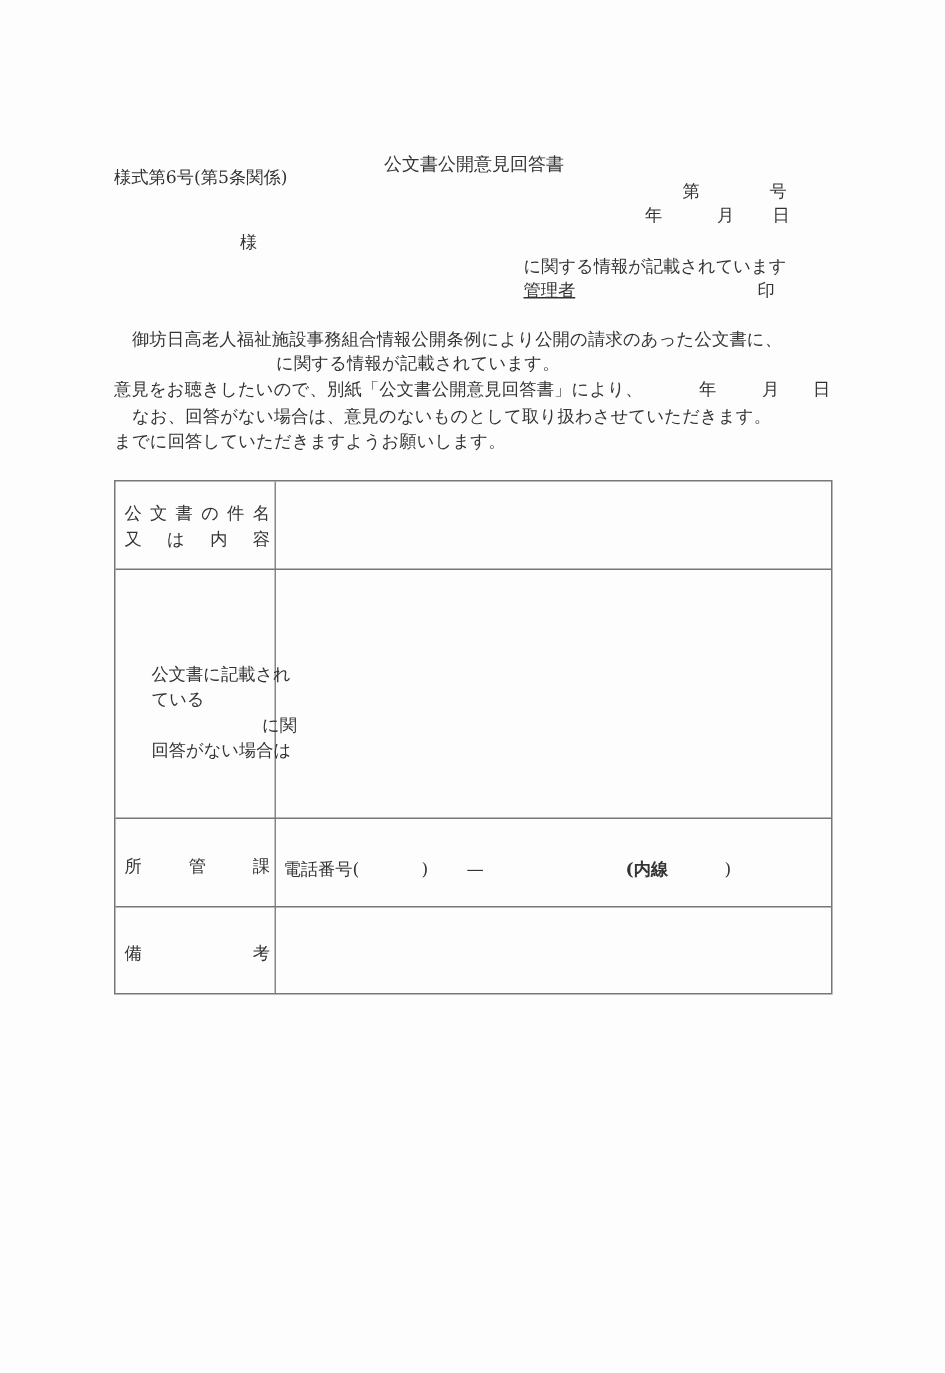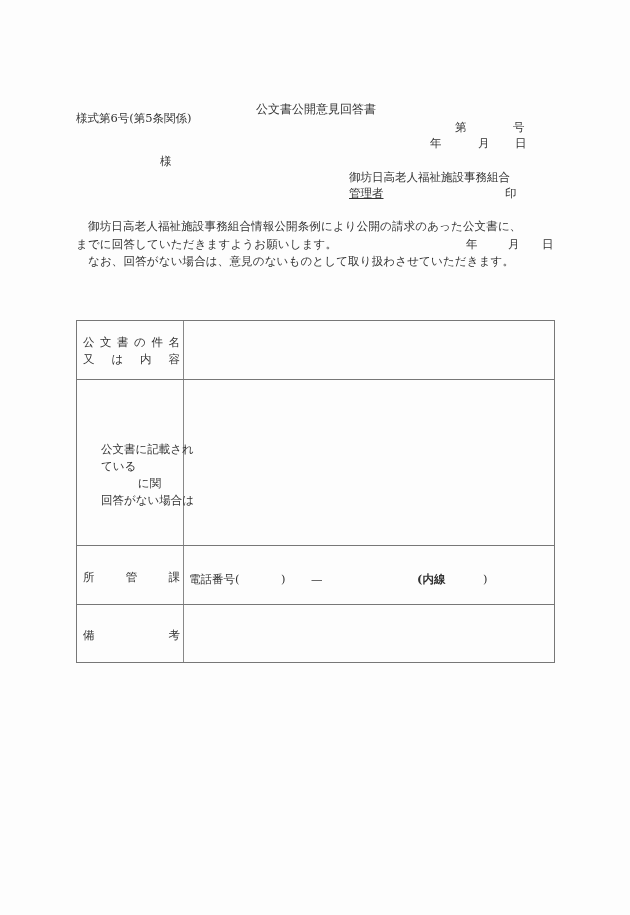--- a/index.html
+++ b/index.html
@@ -45,33 +45,35 @@
 
   <div class="abs" style="left:455px; top:120px;">第</div>
   <div class="abs" style="left:513px; top:120px;">号</div>
 
   <div class="abs" style="left:430px; top:136px;">年</div>
   <div class="abs" style="left:478px; top:136px;">月</div>
   <div class="abs" style="left:515px; top:136px;">日</div>
 
   <div class="abs" style="left:160px; top:154px;">様</div>
 
-  <div class="abs" style="left:349px; top:170px;">御坊日高老人福祉施設事務組合</div>
+  <div class="abs" style="left:349px; top:170px;">に関する情報が記載されています</div>
   <div class="abs" style="left:349px; top:186px;text-decoration:underline;">管理者</div>
   <div class="abs" style="left:505px; top:186px;">印</div>
 
   <div class="para" style="top:218px;">
     <span class="line" style="padding-left:12px;">御坊日高老人福祉施設事務組合情報公開条例により公開の請求のあった公文書に、</span>
+    <span class="line" style="padding-left:108px; margin-top:-2px;">に関する情報が記載されています。</span>
     <span class="line" style="position:relative;">
+      <span>意見をお聴きしたいので、別紙「公文書公開意見回答書」により、</span>
       <span style="position:absolute; left:390px;">年</span>
       <span style="position:absolute; left:432px;">月</span>
       <span style="position:absolute; left:466px;">日</span>
     </span>
+    <span class="line" style="padding-left:12px;">なお、回答がない場合は、意見のないものとして取り扱わさせていただきます。</span>
     <span class="line">までに回答していただきますようお願いします。</span>
-    <span class="line" style="padding-left:12px;">なお、回答がない場合は、意見のないものとして取り扱わさせていただきます。</span>
   </div>
 
   <div class="tbl">
     <div class="vline"></div>
     <div class="hline" style="top:58px;"></div>
     <div class="hline" style="top:224px;"></div>
     <div class="hline" style="top:283px;"></div>
 
     <div class="cell-label" style="top:13px;">
       <div class="spread">
@@ -87,21 +89,21 @@
         <span>は</span>
         <span>内</span>
         <span>容</span>
       </div>
     </div>
     <div class="cell-value" style="top:0; height:58px; width:360px;"></div>
 
     <div class="cell-label" style="top:120px;margin-left:18px;">
       <div>公文書に記載され</div>
       <div>ている</div>
-      <div style="text-align:center;">に関</div>
+      <div style="text-align:right;">に関</div>
       <div>回答がない場合は</div>
     </div>
     <div class="cell-value" style="top:59px; height:165px; width:360px;"></div>
 
     <div class="cell-label spread" style="top:248px;">
       <span>所</span>
       <span>管</span>
       <span>課</span>
     </div>
     <div class="cell-value" style="top:251px; width:360px;">

